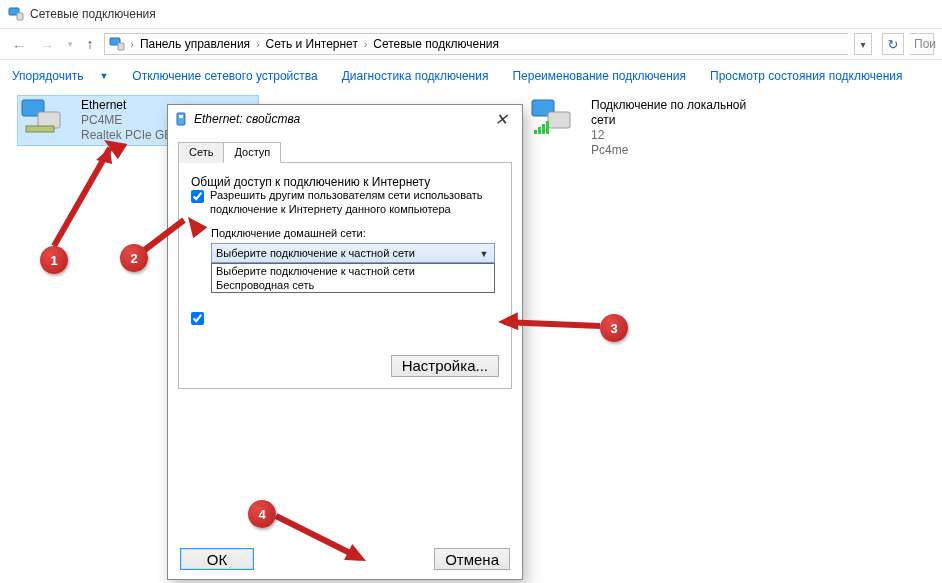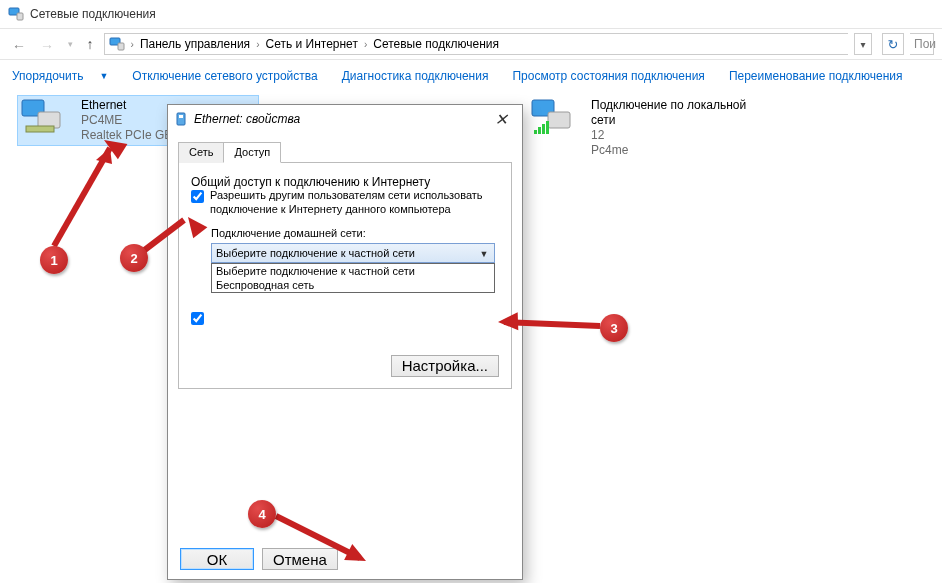--- a/index.html
+++ b/index.html
@@ -51,21 +51,21 @@
   .chkrow { display: flex; align-items: flex-start; gap: 6px; margin-bottom: 2px; font-size: 11px; line-height: 1.25; }
   .chkrow input[type=checkbox] { margin: 1px 0 0 0; }
   .fieldlabel { margin: 10px 0 4px 20px; font-size: 11px; }
   .selectbox { margin-left: 20px; width: 284px; height: 20px; border: 1px solid #7a9fd4; background: linear-gradient(#eaf2fb,#d7e6f7); display: flex; align-items: center; padding: 0 4px; font-size: 11px; position: relative; }
   .selectbox .caret { position: absolute; right: 3px; top: 3px; width: 14px; height: 14px; display: flex; align-items: center; justify-content: center; font-size: 9px; color: #333; }
   .droplist { position: absolute; left: 20px; top: 0; width: 284px; border: 1px solid #666; background: #fff; font-size: 11px; }
   .droplist .opt { padding: 1px 4px; }
   .droplist .opt.hl { background: #1a5fb4; color: #fff; }
   .settingsbtnwrap { text-align: right; margin-top: 30px; }
   .winbtn { min-width: 74px; height: 22px; border: 1px solid #adadad; background: linear-gradient(#f4f4f4,#e8e8e8); font-size: 15px; padding: 0 10px; }
-  .dlg-footer { position: absolute; left: 0; right: 0; bottom: 0; height: 40px; display: flex; align-items: center; justify-content: flex-start; gap: 8px; padding: 0 12px; }
+  .dlg-footer { position: absolute; left: 0; right: 0; bottom: 0; height: 40px; display: flex; align-items: center; justify-content: space-between; gap: 8px; padding: 0 12px; }
   .winbtn.ok { border: 1px solid #3399ff; box-shadow: 0 0 0 1px #bde0ff inset; }
 
   
   .badge { position: absolute; width: 28px; height: 28px; border-radius: 50%; background: radial-gradient(circle at 35% 30%, #e34b4b, #b71c1c); color: #fff; display: flex; align-items: center; justify-content: center; font-weight: bold; font-size: 13px; box-shadow: 1px 2px 3px rgba(0,0,0,0.3); z-index: 50; }
   .arrow-svg { position: absolute; overflow: visible; z-index: 45; pointer-events: none; }
   .arrow-path { stroke: #c62121; stroke-width: 6; fill: none; }
   .arrow-head { fill: #c62121; }
 
   
   .devicon rect.screen { fill: #3fa0e8; stroke: #2a6fb5; }
@@ -106,22 +106,22 @@
   </div>
 </div>
 
 <div class="cmdbar">
   <span class="cmd">
     <span>Упорядочить</span>
     <span class="dd">▼</span>
   </span>
   <span class="cmd">Отключение сетевого устройства</span>
   <span class="cmd">Диагностика подключения</span>
+  <span class="cmd">Переименование подключения</span>
   <span class="cmd">Просмотр состояния подключения</span>
-  <span class="cmd">Переименование подключения</span>
 </div>
 
 <div class="content">
 
   <div class="conn selected" style="left: 18px; top: 4px;">
     <svg class="cnicon devicon" viewBox="0 0 42 38">
       <rect class="screen" x="2" y="2" width="22" height="16" rx="2"></rect>
       <rect class="case" x="18" y="14" width="22" height="16" rx="2"></rect>
       <rect x="6" y="28" width="28" height="6" fill="#b8c77b" stroke="#7d8a4b"></rect>
     </svg>

